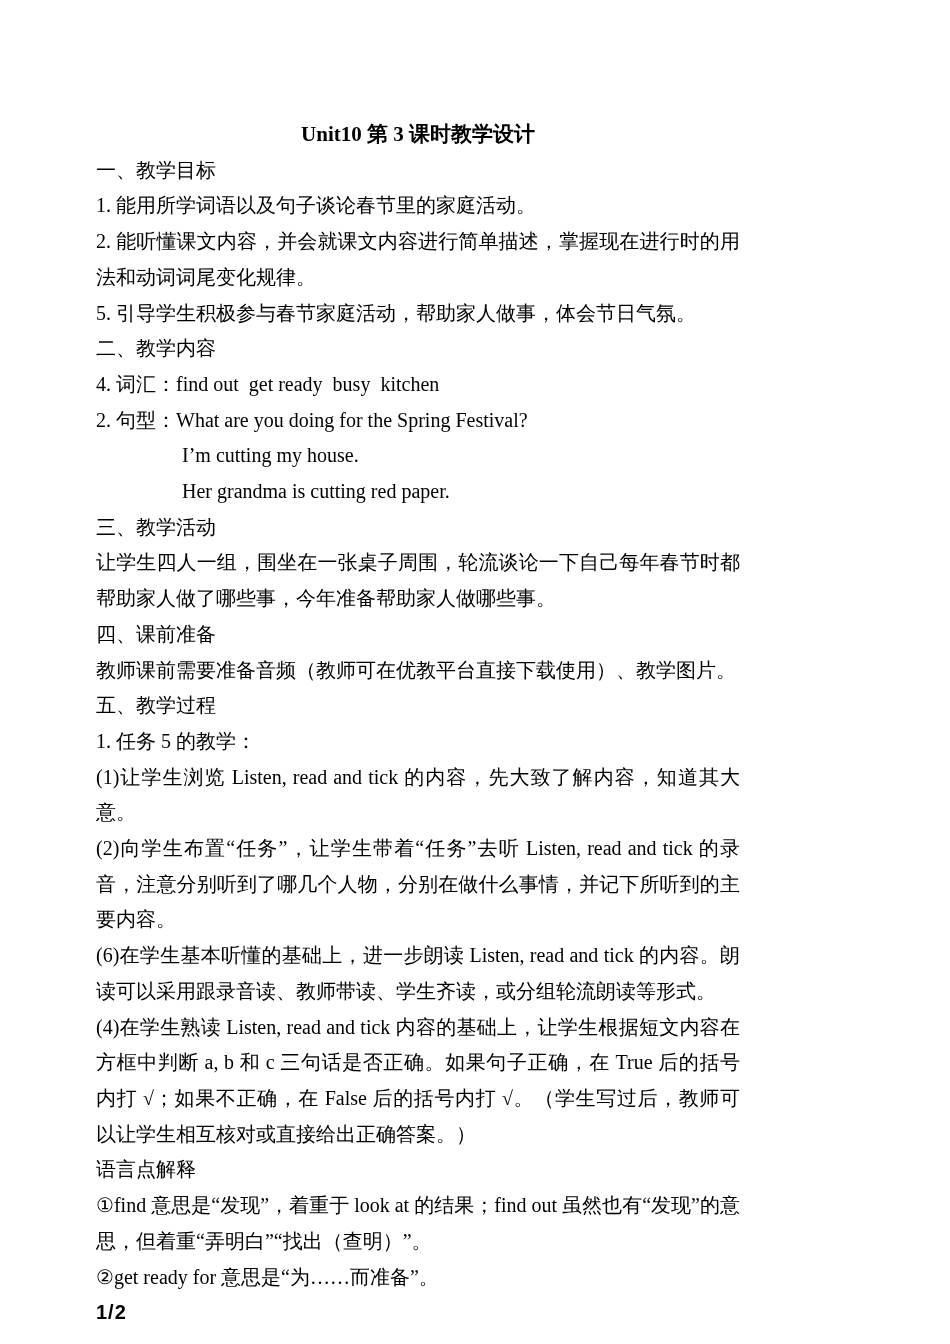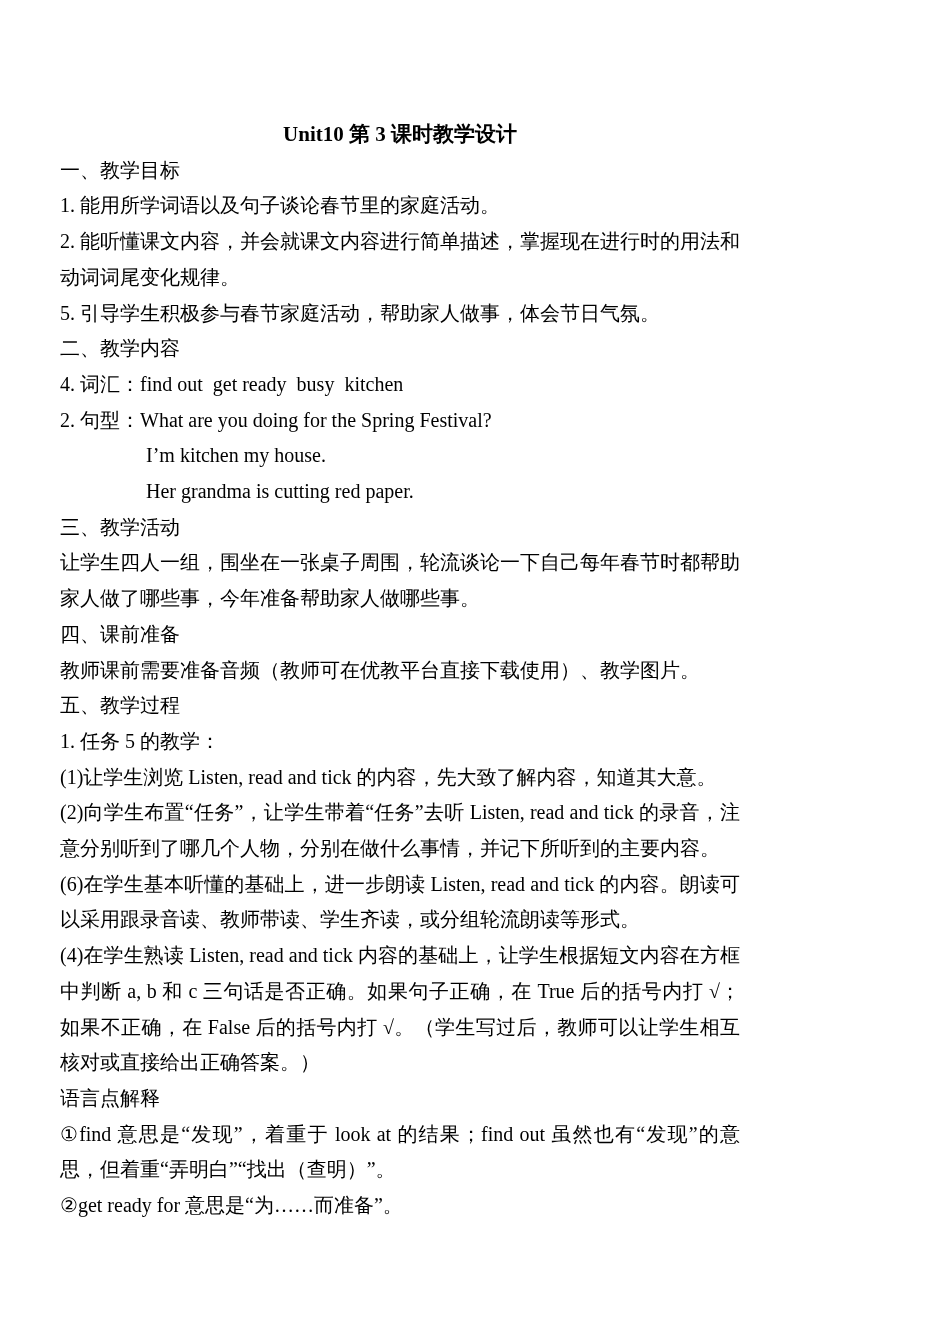--- a/index.html
+++ b/index.html
@@ -6,21 +6,21 @@
     margin: 0;
     padding: 0;
     background: #ffffff;
   }
   .page {
     position: relative;
     width: 872px;
     height: 1344px;
     background: #ffffff;
     box-sizing: border-box;
-    padding: 117px 132px 0 60px;
+    padding: 117px 132px 0 96px;
     overflow: hidden;
     font-family: "Liberation Serif", "DejaVu Serif", serif;
     color: #000000;
   }
   .doc-title {
     margin: 0;
     font-size: 21px;
     font-weight: bold;
     line-height: 35.7px;
     text-align: center;
@@ -61,34 +61,35 @@
     <h1 class="doc-title">Unit10 第 3 课时教学设计</h1>
 
     <p class="h">一、教学目标</p>
     <p>1. 能用所学词语以及句子谈论春节里的家庭活动。</p>
     <p>2. 能听懂课文内容，并会就课文内容进行简单描述，掌握现在进行时的用法和动词词尾变化规律。</p>
     <p>5. 引导学生积极参与春节家庭活动，帮助家人做事，体会节日气氛。</p>
 
     <p class="h">二、教学内容</p>
     <p>4. 词汇：find out  get ready  busy  kitchen</p>
     <p>2. 句型：What are you doing for the Spring Festival?</p>
-    <p class="indent">I’m kitchen my house.</p>
+    <p class="indent">I’m cutting my house.</p>
     <p class="indent">Her grandma is cutting red paper.</p>
 
     <p class="h">三、教学活动</p>
     <p>让学生四人一组，围坐在一张桌子周围，轮流谈论一下自己每年春节时都帮助家人做了哪些事，今年准备帮助家人做哪些事。</p>
 
     <p class="h">四、课前准备</p>
     <p>教师课前需要准备音频（教师可在优教平台直接下载使用）、教学图片。</p>
 
     <p class="h">五、教学过程</p>
     <p>1. 任务 5 的教学：</p>
     <p>(1)让学生浏览 Listen, read and tick 的内容，先大致了解内容，知道其大意。</p>
     <p>(2)向学生布置“任务”，让学生带着“任务”去听 Listen, read and tick 的录音，注意分别听到了哪几个人物，分别在做什么事情，并记下所听到的主要内容。</p>
     <p>(6)在学生基本听懂的基础上，进一步朗读 Listen, read and tick 的内容。朗读可以采用跟录音读、教师带读、学生齐读，或分组轮流朗读等形式。</p>
     <p>(4)在学生熟读 Listen, read and tick 内容的基础上，让学生根据短文内容在方框中判断 a, b 和 c 三句话是否正确。如果句子正确，在 True 后的括号内打 √；如果不正确，在 False 后的括号内打 √。（学生写过后，教师可以让学生相互核对或直接给出正确答案。）</p>
 
     <p class="h">语言点解释</p>
     <p>①find 意思是“发现”，着重于 look at 的结果；find out 虽然也有“发现”的意思，但着重“弄明白”“找出（查明）”。</p>
     <p>②get ready for 意思是“为……而准备”。</p>
 
+    <p class="page-footer">1/2</p>
   </div>
 </div>
 
 </body></html>

